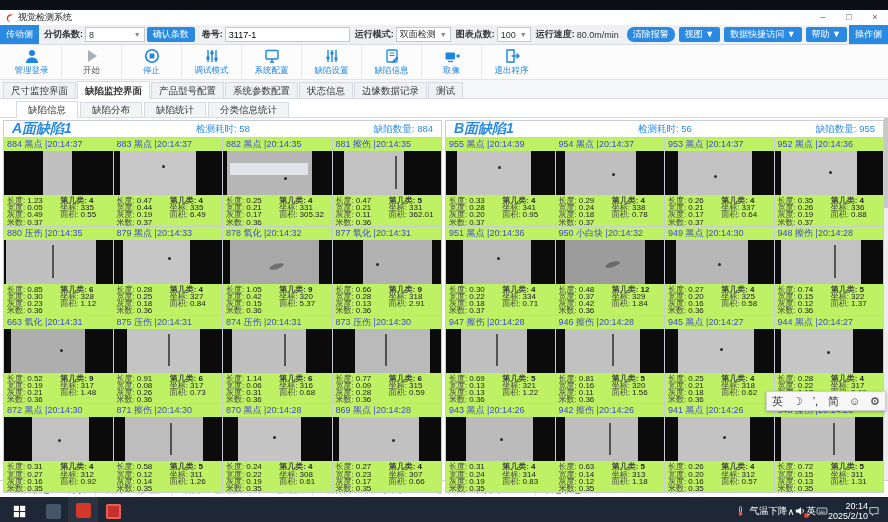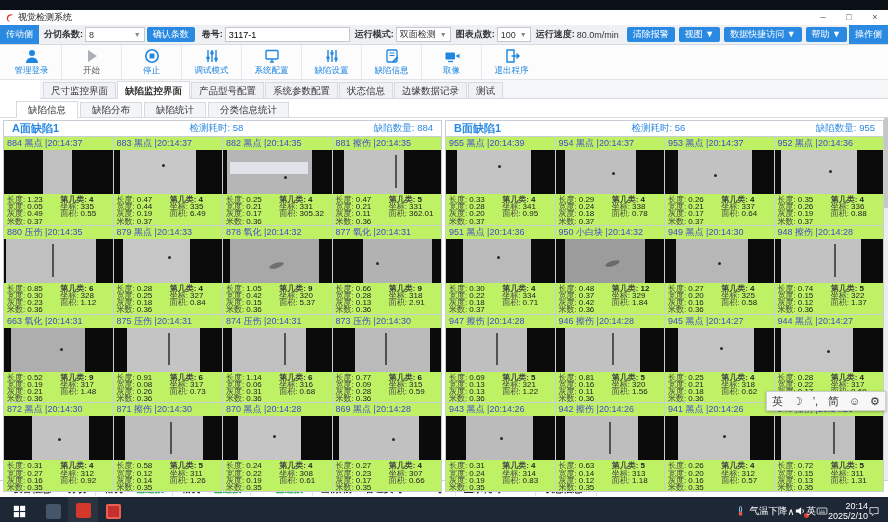--- a/index.html
+++ b/index.html
@@ -27,32 +27,32 @@
   
   .ribbon{height:34px;background:#fcfcfd;border-bottom:1px solid #e2e4e8;display:flex;align-items:stretch;padding-left:2px;}
   .rbtn{display:flex;flex-direction:column;align-items:center;justify-content:center;min-width:47px;padding:0 6px;color:#1e86e0;cursor:default;}
   .rbtn + .rbtn{border-left:1px solid #e6e8ec;}
   .ricon{color:#1e86e0;height:17px;display:flex;align-items:center;}
   .ricon svg{width:16px;height:16px;display:block;}
   .rlabel{font-size:8.5px;margin-top:1px;}
   .rbtn.muted .ricon{color:#a9b0b8;}
   .rbtn.muted .rlabel{color:#555;}
   
-  .tabs{height:18px;background:#f5f6f8;display:flex;align-items:flex-end;padding-left:3px;border-bottom:1px solid #d7dae0;margin-left:40px;}
+  .tabs{height:18px;background:#f5f6f8;display:flex;align-items:flex-end;padding-left:3px;border-bottom:1px solid #d7dae0;}
   .tab{height:15px;line-height:15px;padding:0 7px;font-size:9.5px;color:#333;border:1px solid #d7dae0;border-bottom:none;background:#f0f1f4;margin-right:1px;cursor:default;}
   .tab.active{background:#fff;font-weight:bold;height:17px;line-height:17px;margin-bottom:-1px;}
   
   .content{position:relative;height:381px;background:#fff;}
   .subtabs{height:18px;display:flex;align-items:flex-end;padding-left:16px;border-bottom:1px solid #d7dae0;background:#fff;}
   .subtab{height:14px;line-height:14px;padding:0 11px;font-size:9.5px;color:#333;border:1px solid #d7dae0;border-bottom:none;background:#f3f4f6;margin-right:2px;cursor:default;}
   .subtab.active{background:#fff;height:16px;line-height:16px;margin-bottom:-1px;}
   .panels{display:flex;gap:3px;padding:2px 4px 0 3px;height:361px;box-sizing:border-box;}
   .panel{flex:1;display:flex;flex-direction:column;min-width:0;}
   .panel-head{height:16px;display:flex;align-items:center;padding:0 8px;background:#fff;border:1px solid #c9cdd5;border-bottom:none;font-size:9.5px;}
-  .p-title{color:#2a8ae2;font-weight:bold;font-size:11px;}
+  .p-title{color:#2a8ae2;font-weight:bold;font-size:14px;font-style:italic;}
   .p-mid{margin:0 auto;color:#2a8ae2;}
   .p-right{color:#2a8ae2;}
   .grid{flex:1;display:grid;grid-template-columns:repeat(4,1fr);grid-template-rows:repeat(4,1fr);border-left:1px solid #c9cdd5;border-top:1px solid #c9cdd5;background:#fff;}
   .cell{border-right:1px solid #c9cdd5;border-bottom:1px solid #c9cdd5;display:flex;flex-direction:column;overflow:hidden;background:#bef264;}
   .cell-head{height:13px;line-height:13px;font-size:9px;color:#4646d2;padding:0 3px;white-space:nowrap;overflow:hidden;}
   .cimg{height:44px;position:relative;flex-shrink:0;}
   .band{position:absolute;left:6%;right:22%;top:28%;height:26%;background:rgba(236,241,248,.78);}
   .mark-dot{position:absolute;width:3px;height:3px;background:#2a2a2a;border-radius:50%;}
   .mark-vline{position:absolute;top:12%;height:74%;width:2px;background:rgba(45,45,45,.75);}
   .mark-smudge{position:absolute;width:15px;height:5px;background:rgba(55,55,55,.5);border-radius:50%;transform:rotate(-18deg);}
@@ -121,21 +121,21 @@
         <span>双面检测</span>
         <span class="arw">▼</span>
       </span>
     <span class="lbl">图表点数:</span>
     <span class="combo w-sm">
         <span>100</span>
         <span class="arw">▼</span>
       </span>
     <span class="lbl">运行速度:</span>
     <span>80.0m/min</span>
-    <button class="btn-blue" style="margin-left:8px;">清除报警</button>
+    <button class="btn-blue" style="margin-left:8px;border-radius:7px;">清除报警</button>
     <button class="btn-blue">视图 ▼</button>
     <button class="btn-blue">数据快捷访问 ▼</button>
     <button class="btn-blue">帮助 ▼</button>
     <button class="btn-blue side-btn op-side">操作侧</button>
   </div>
 
   <div class="ribbon" id="ribbon">
       <div class="rbtn">
         <span class="ricon">
           <svg viewBox="0 0 16 16">

